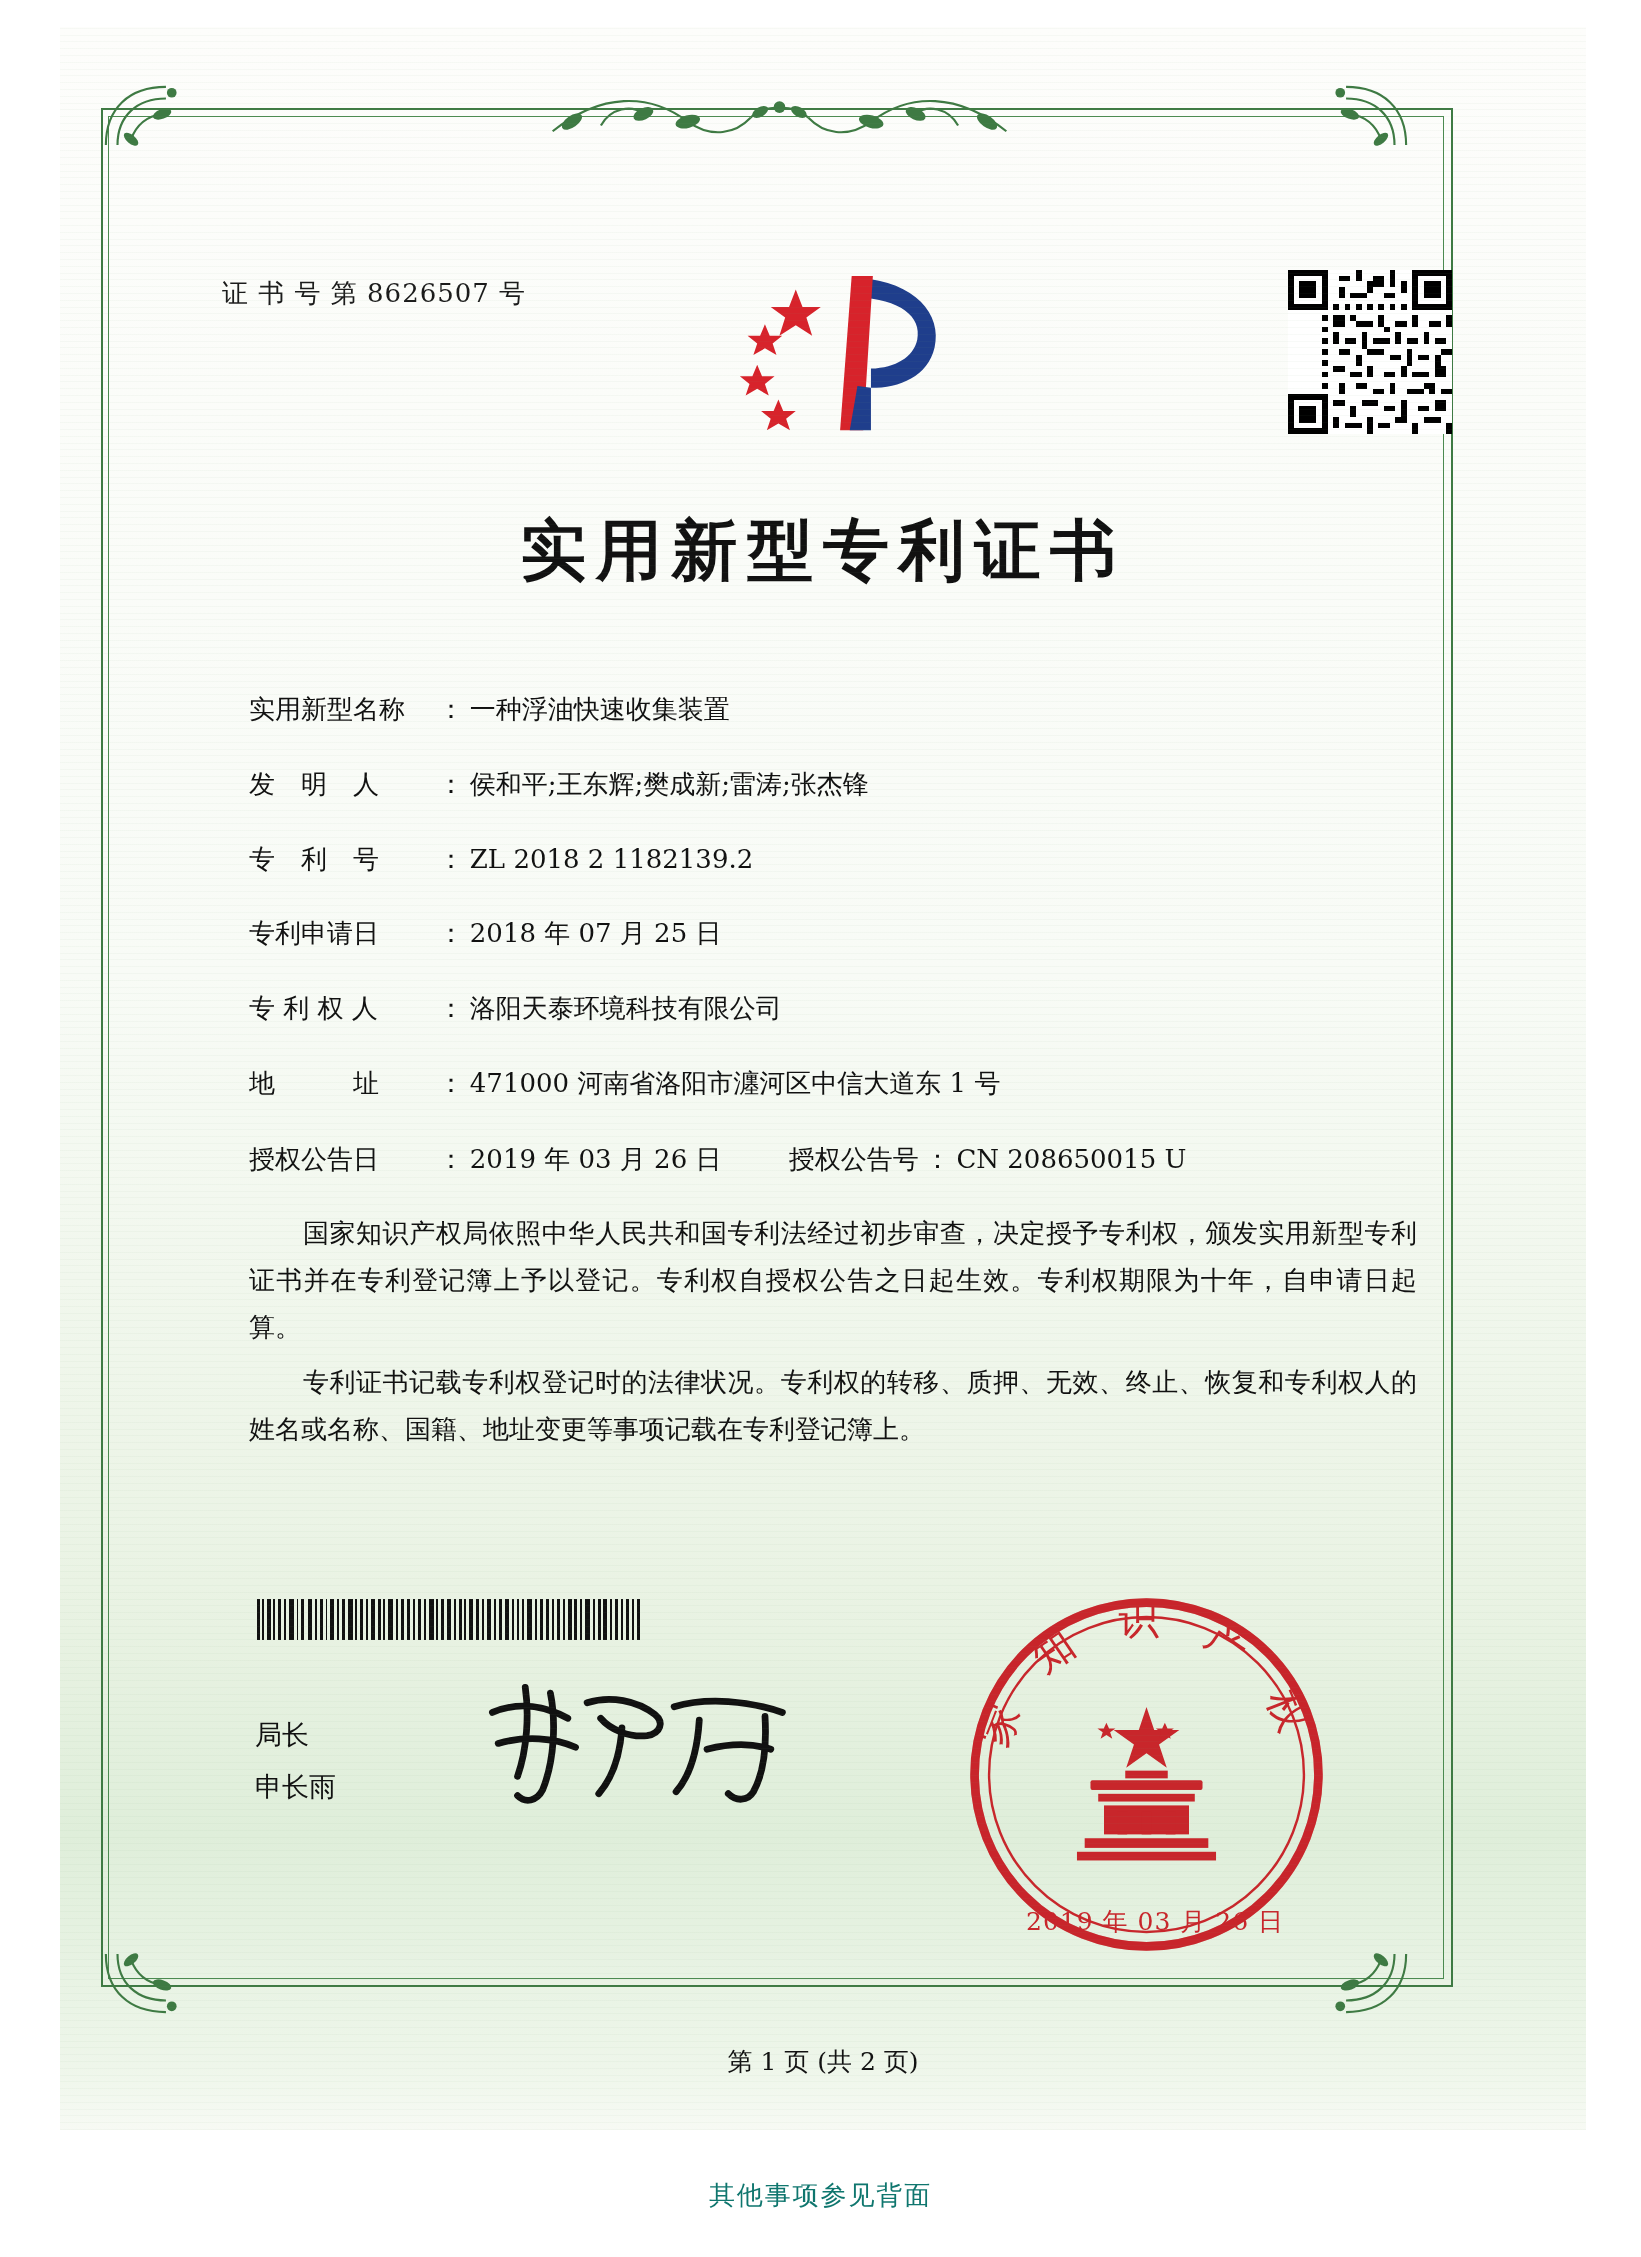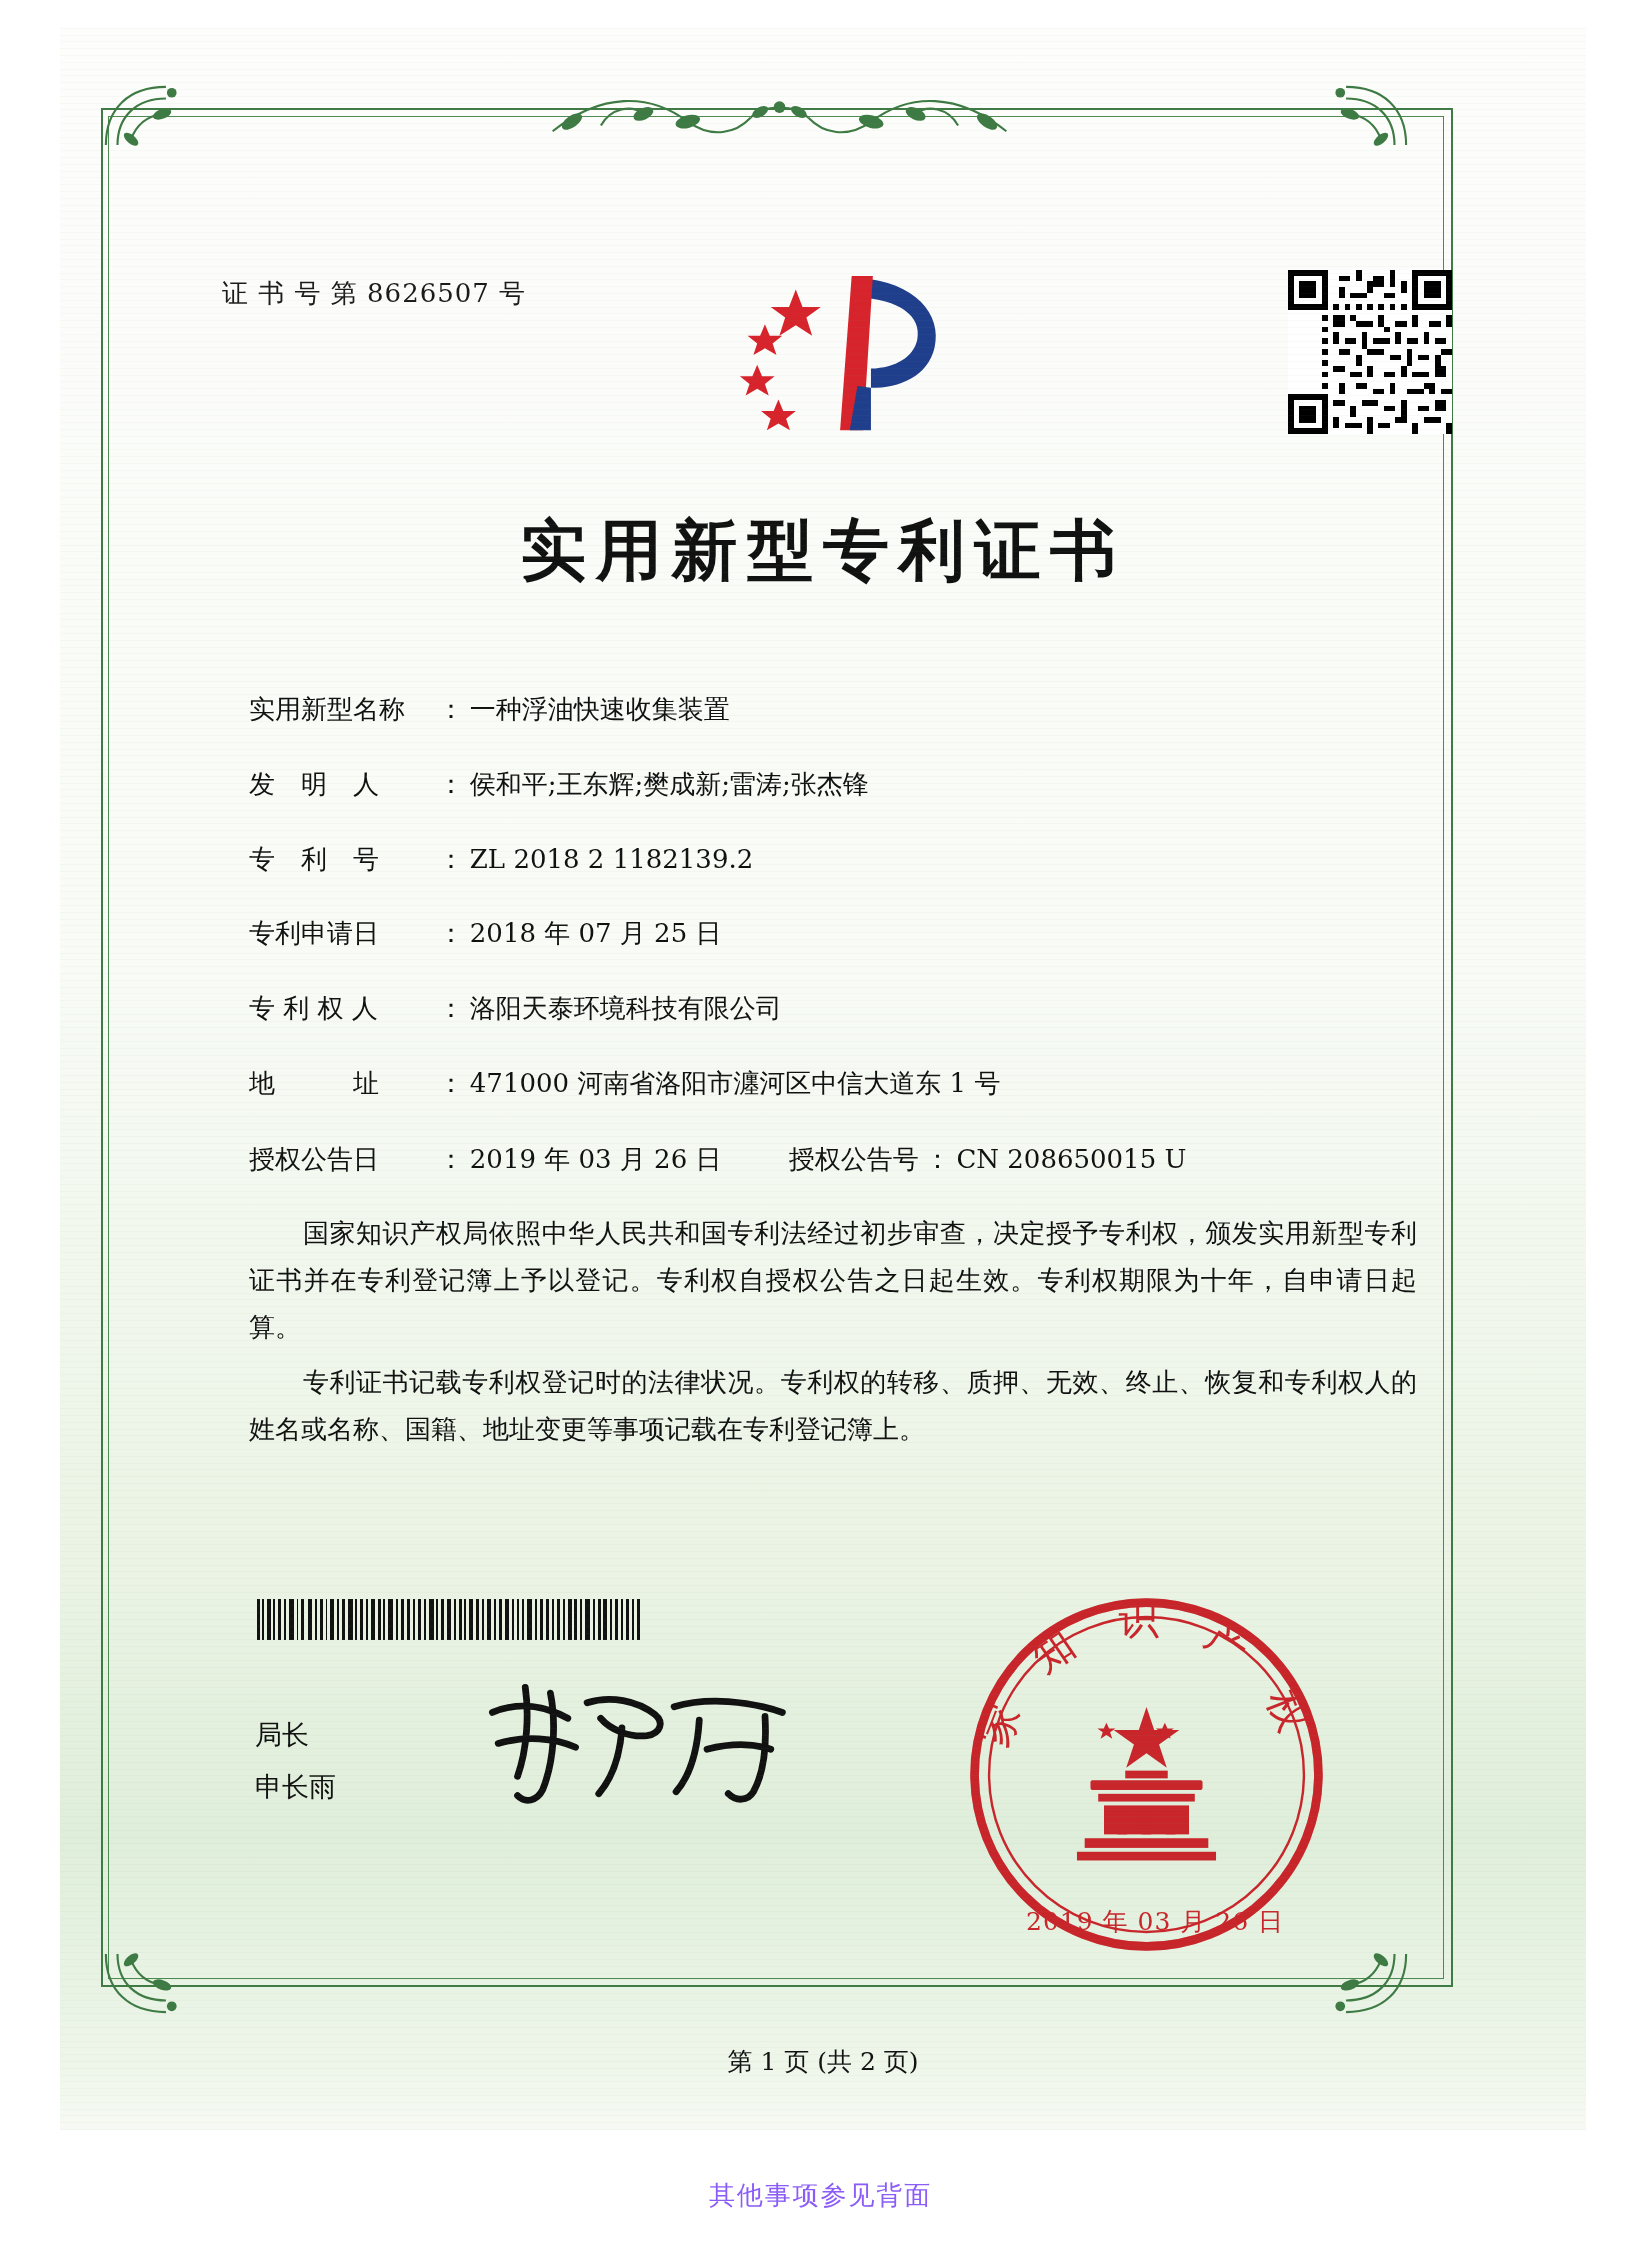--- a/index.html
+++ b/index.html
@@ -255,21 +255,21 @@
     color: #111111;
   }
   .back-note {
     position: absolute;
     left: 0;
     top: 2178px;
     width: 1641px;
     text-align: center;
     font-size: 26px;
     letter-spacing: 1.9px;
-    color: #8b5cf6;
+    color: #0f766e;
   }
 </style>
 </head>
 <body>
 
 <div class="page">
   <div class="sheet">
 
     <div class="border-outer"></div>
     <div class="border-inner"></div>

